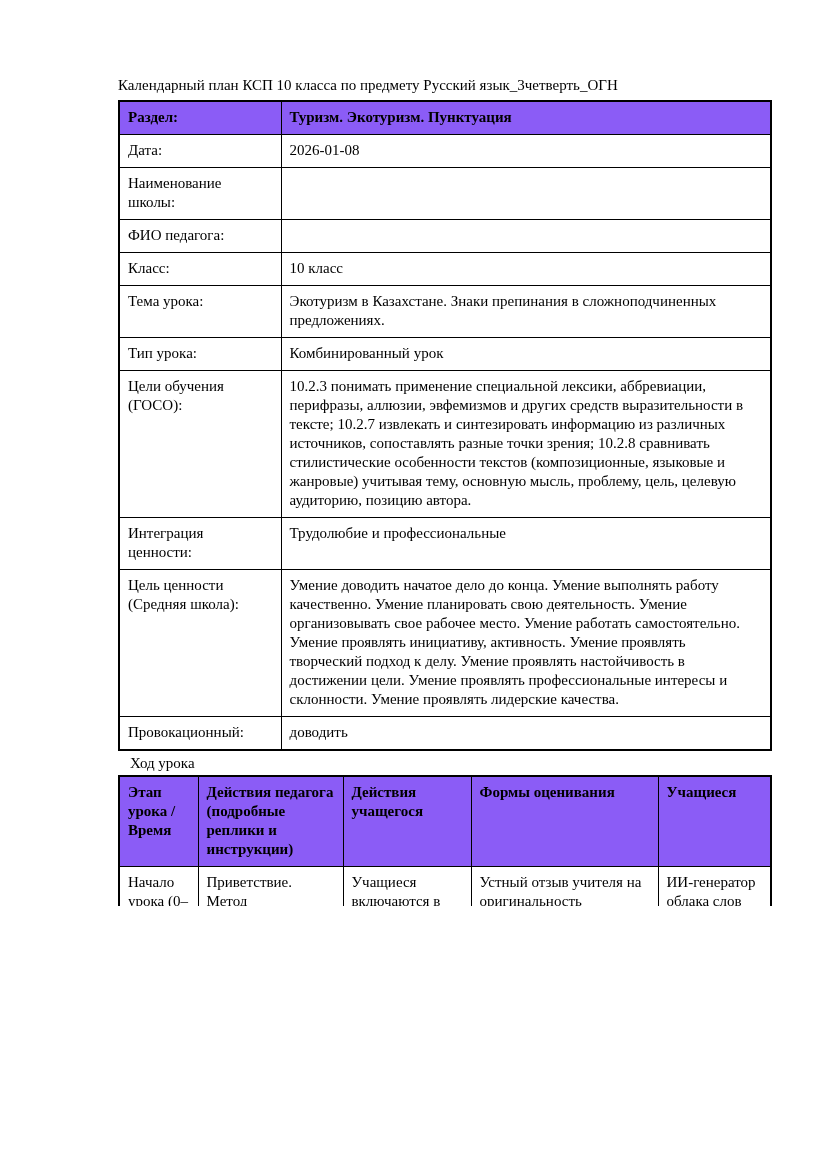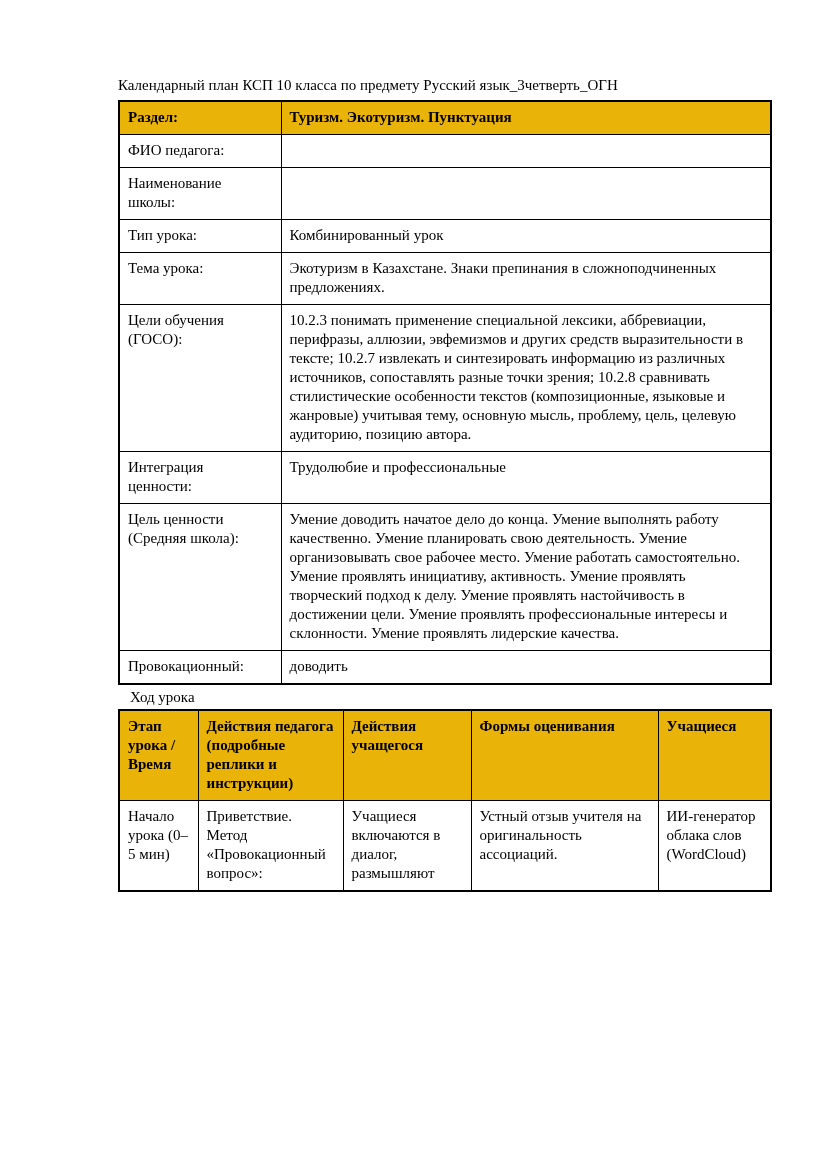--- a/index.html
+++ b/index.html
@@ -35,21 +35,21 @@
   }
   table.tbl td {
     border: 1px solid #000000;
     vertical-align: top;
     padding: 6px 8px 7px 8px;
     line-height: 19px;
     overflow-wrap: break-word;
     word-wrap: break-word;
   }
   tr.hdr-row td {
-    background: #eab308;
+    background: #8b5cf6;
     font-weight: bold;
   }
   .info-tbl td.label-cell {
     padding-right: 14px;
   }
   .section-heading {
     margin: 3px 0 2px 12px;
     line-height: 19px;
   }
 </style>
@@ -64,34 +64,42 @@
     <colgroup>
       <col style="width:162px">
       <col style="width:490px">
     </colgroup>
     <tbody>
       <tr class="hdr-row">
         <td class="label-cell">Раздел:</td>
         <td>Туризм. Экотуризм. Пунктуация</td>
       </tr>
       <tr>
-        <td class="label-cell">ФИО педагога:</td>
-        <td></td>
+        <td class="label-cell">Дата:</td>
+        <td>2026-01-08</td>
       </tr>
       <tr>
         <td class="label-cell">Наименование школы:</td>
         <td></td>
       </tr>
       <tr>
-        <td class="label-cell">Тип урока:</td>
-        <td>Комбинированный урок</td>
+        <td class="label-cell">ФИО педагога:</td>
+        <td></td>
+      </tr>
+      <tr>
+        <td class="label-cell">Класс:</td>
+        <td>10 класс</td>
       </tr>
       <tr>
         <td class="label-cell">Тема урока:</td>
         <td>Экотуризм в Казахстане. Знаки препинания в сложноподчиненных предложениях.</td>
+      </tr>
+      <tr>
+        <td class="label-cell">Тип урока:</td>
+        <td>Комбинированный урок</td>
       </tr>
       <tr>
         <td class="label-cell">Цели обучения (ГОСО):</td>
         <td>10.2.3 понимать применение специальной лексики, аббревиации, перифразы, аллюзии, эвфемизмов и других средств выразительности в тексте; 10.2.7 извлекать и синтезировать информацию из различных источников, сопоставлять разные точки зрения; 10.2.8 сравнивать стилистические особенности текстов (композиционные, языковые и жанровые) учитывая тему, основную мысль, проблему, цель, целевую аудиторию, позицию автора.</td>
       </tr>
       <tr>
         <td class="label-cell">Интеграция ценности:</td>
         <td>Трудолюбие и профессиональные</td>
       </tr>
       <tr>

